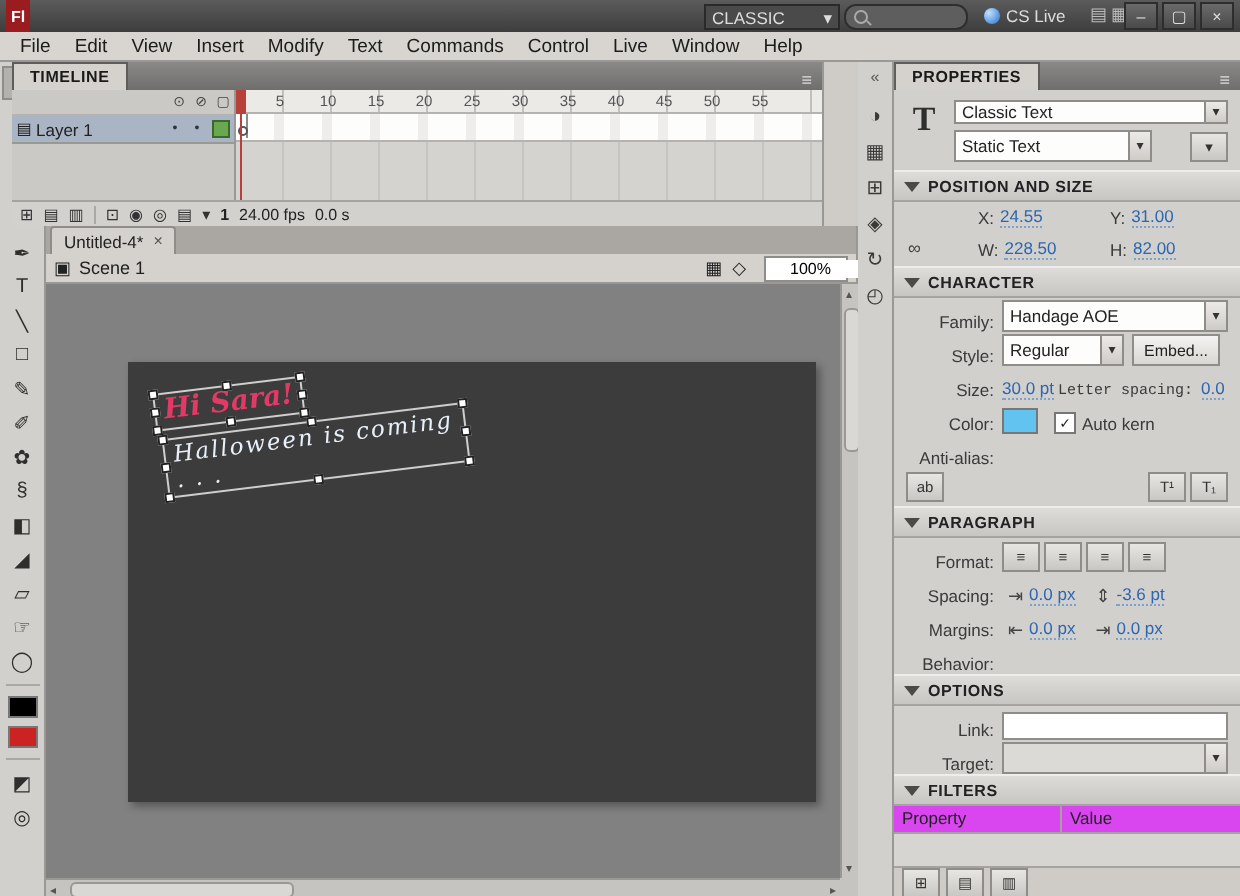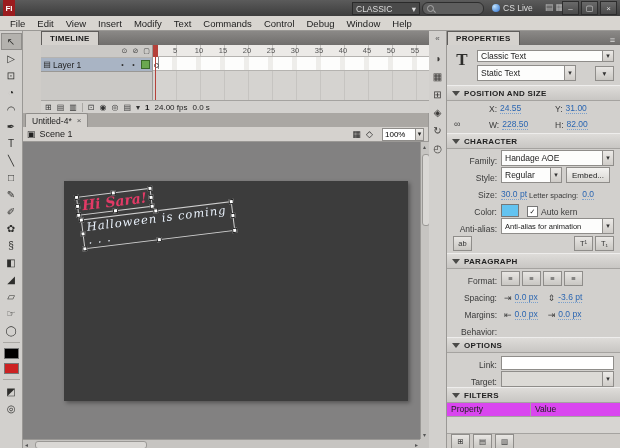--- a/index.html
+++ b/index.html
@@ -34,21 +34,21 @@
 
   
   #toolbox{left:0;top:31px;width:23px;height:417px;background:#d2d0cd;border-right:1px solid #9a9895;
            box-sizing:border-box;display:flex;flex-direction:column;align-items:center;padding-top:2px;}
   .tool{width:21px;height:17px;display:flex;align-items:center;justify-content:center;font-size:10px;color:#2e2e2c;}
   .tool.active{background:#b4b2ae;border:1px solid #8f8d8a;box-sizing:border-box;}
   .swatch{width:13px;height:9px;border:1px solid #777;margin:2px 0;}
   .tooldiv{width:17px;height:1px;background:#aaa8a4;margin:3px 0;}
 
   
-  #timeline{left:41px;top:31px;width:406px;height:82px;background:#d2d0cd;border-right:1px solid #9a9895;box-sizing:border-box;}
+  #timeline{left:6px;top:31px;width:406px;height:82px;background:#d2d0cd;border-right:1px solid #9a9895;box-sizing:border-box;}
   .tl-tabbar{position:absolute;left:0;top:0;right:0;height:14px;background:linear-gradient(#8b8987,#706e6c);
              display:flex;align-items:flex-end;}
   .ptab{height:13px;background:#d5d2ce;border:1px solid #5f5d5b;border-bottom:none;color:#1a1a1a;
         font-size:8px;font-weight:bold;display:flex;align-items:center;padding:0 8px;letter-spacing:.3px;}
   .pmenu{margin-left:auto;color:#ddd;font-size:9px;padding:0 5px;}
   .tl-body{position:absolute;left:0;top:14px;right:0;bottom:13px;overflow:hidden;}
   .tl-layercol{position:absolute;left:0;top:0;bottom:0;width:112px;background:#cbc9c6;border-right:1px solid #9a9895;box-sizing:border-box;}
   .tl-lheader{height:12px;border-bottom:1px solid #b5b3b0;display:flex;justify-content:flex-end;align-items:center;}
   .tl-lheader span{width:11px;text-align:center;font-size:7px;color:#444;}
   .tl-layer{height:13px;background:#a9b4c4;display:flex;align-items:center;border-bottom:1px solid #9a9895;font-size:8.5px;}
@@ -75,21 +75,21 @@
 
   
   #doctabs{left:23px;top:113px;width:406px;height:14px;background:#aaa7a3;border-right:1px solid #9a9895;
            box-sizing:border-box;display:flex;align-items:flex-end;padding-left:2px;}
   .doctab{height:13px;background:#d5d2ce;border:1px solid #8f8d8a;border-bottom:none;border-radius:2px 2px 0 0;
           display:flex;align-items:center;gap:5px;padding:0 6px;font-size:8.5px;}
   .doctab .x{font-size:8px;color:#555;}
   #editbar{left:23px;top:127px;width:406px;height:15px;background:#d5d2ce;border-bottom:1px solid #9a9895;
            border-right:1px solid #9a9895;box-sizing:border-box;display:flex;align-items:center;padding:0 4px;font-size:9px;}
   .zoombox{margin-left:4px;width:40px;height:11px;background:#fff;border:1px solid #8f8d8a;display:flex;align-items:center;}
-  .zoombox input{width:28px;border:none;font-size:8px;padding:0 2px;font-family:"Liberation Sans",sans-serif;}
+  .zoombox input{width:28px;border:none;font-size:8px;padding:0 12px;font-family:"Liberation Sans",sans-serif;}
   .zoombox .za{width:9px;height:100%;background:linear-gradient(#eceae7,#cfccc8);border-left:1px solid #8f8d8a;
                font-size:7px;display:flex;align-items:center;justify-content:center;}
 
   
   #stage-area{left:23px;top:142px;width:406px;height:306px;background:#828181;overflow:hidden;}
   #stage{position:absolute;left:41px;top:39px;width:344px;height:220px;background:#3c3c3c;box-shadow:2px 2px 4px rgba(0,0,0,.35);}
   .textgroup{position:absolute;left:12px;top:16px;transform:rotate(-7deg);transform-origin:left top;}
   .tbox{position:relative;border:1px solid rgba(255,255,255,.75);padding:1px 4px;}
   .tbox.b2{margin-top:4px;margin-left:2px;width:142px;}
   .t1{font-family:"DejaVu Serif",serif;font-style:italic;font-weight:bold;font-size:14px;line-height:15px;}
@@ -185,21 +185,21 @@
 
   <div id="menubar" class="abs">
     <span class="menu-item">File</span>
     <span class="menu-item">Edit</span>
     <span class="menu-item">View</span>
     <span class="menu-item">Insert</span>
     <span class="menu-item">Modify</span>
     <span class="menu-item">Text</span>
     <span class="menu-item">Commands</span>
     <span class="menu-item">Control</span>
-    <span class="menu-item">Debug</span>
+    <span class="menu-item">Live</span>
     <span class="menu-item">Window</span>
     <span class="menu-item">Help</span>
   </div>
 
   <div id="toolbox" class="abs">
     <span class="tool active">↖</span>
     <span class="tool">▷</span>
     <span class="tool">⊡</span>
     <span class="tool">◔</span>
     <span class="tool">◠</span>
@@ -412,34 +412,31 @@
     <div class="crow">
       <span class="clabel">Style:</span>
       <div class="dd" style="flex:0 0 56px;">
           <span>Regular</span>
         </div>
       <span class="btn" style="margin-left:4px;">Embed...</span>
     </div>
     <div class="crow">
       <span class="clabel">Size:</span>
       <span class="hot">30.0 pt</span>
-      <span class="clabel small" style="width:auto;margin-left:2px;">Letter spacing:</span>
+      <span class="clabel small" style="width:auto;margin-left:2px;font-family:Liberation Mono, monospace;">Letter spacing:</span>
       <span class="hot">0.0</span>
     </div>
     <div class="crow">
       <span class="clabel">Color:</span>
       <span class="cswatch" style="background: rgb(99, 195, 240);"></span>
       <span class="cb"></span>
       <span class="plbl">Auto kern</span>
     </div>
     <div class="crow">
       <span class="clabel">Anti-alias:</span>
-      <div class="dd" style="font-size:7.5px;">
-          <span>Anti-alias for animation</span>
-        </div>
     </div>
     <div class="btnrow">
       <span class="minib">ab</span>
       <span class="grp">
         <span class="minib">T¹</span>
         <span class="minib">T₁</span>
       </span>
     </div>
 
     <div class="sec-h">

